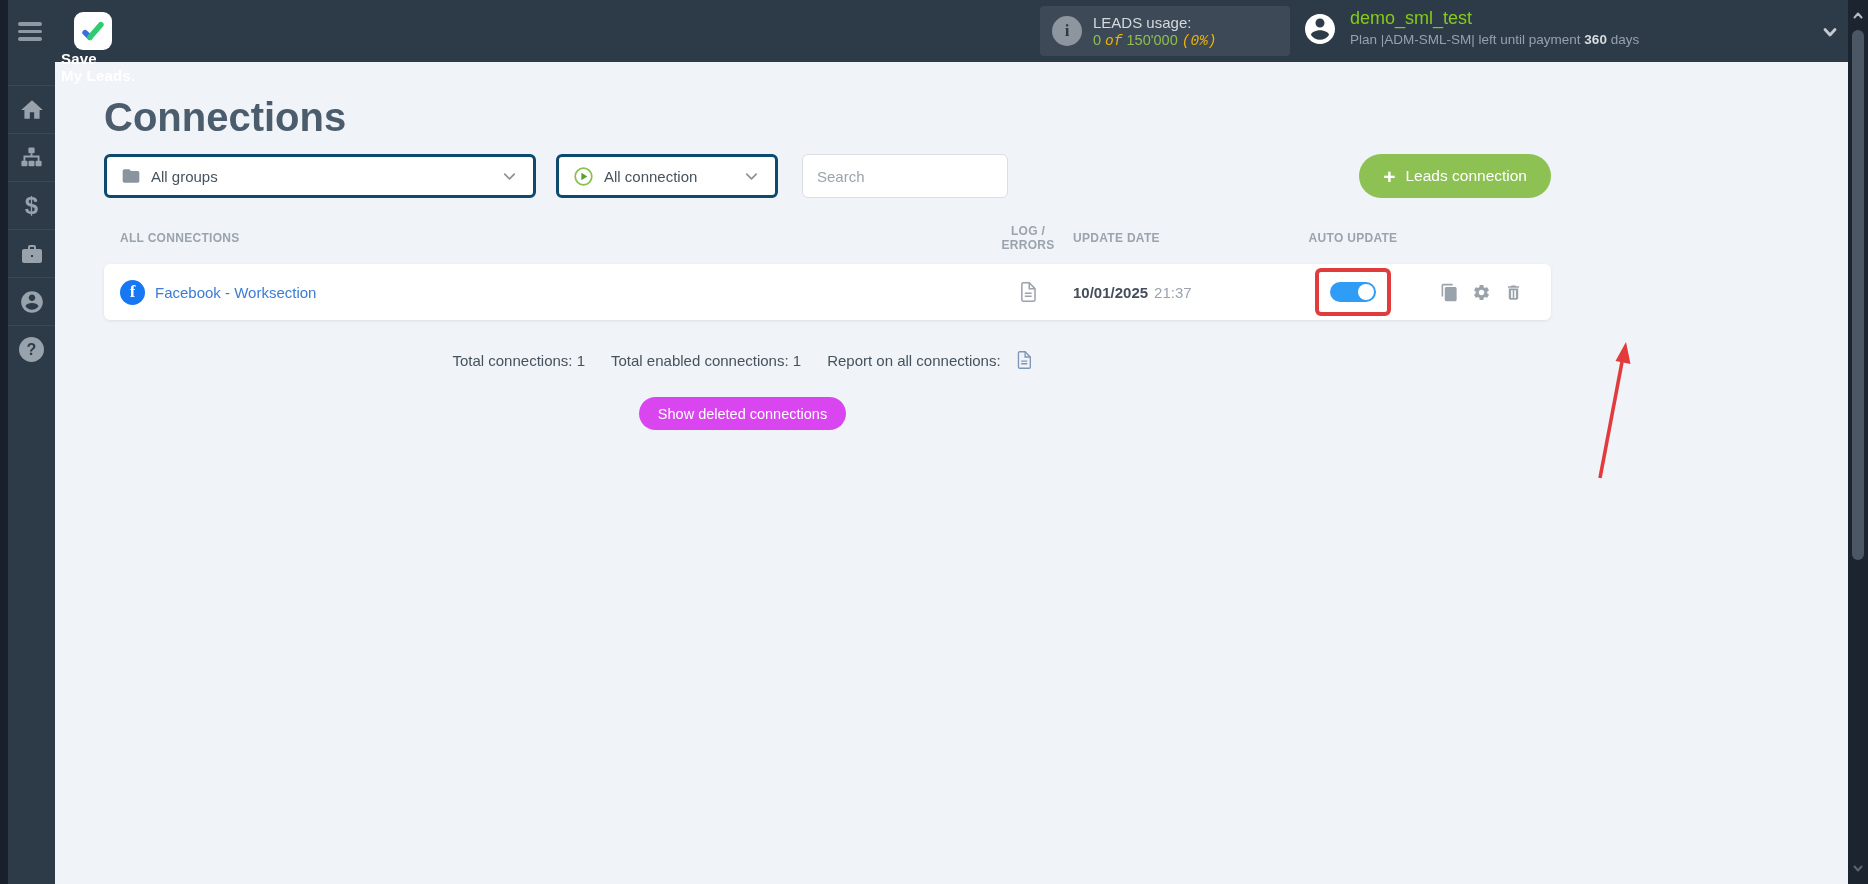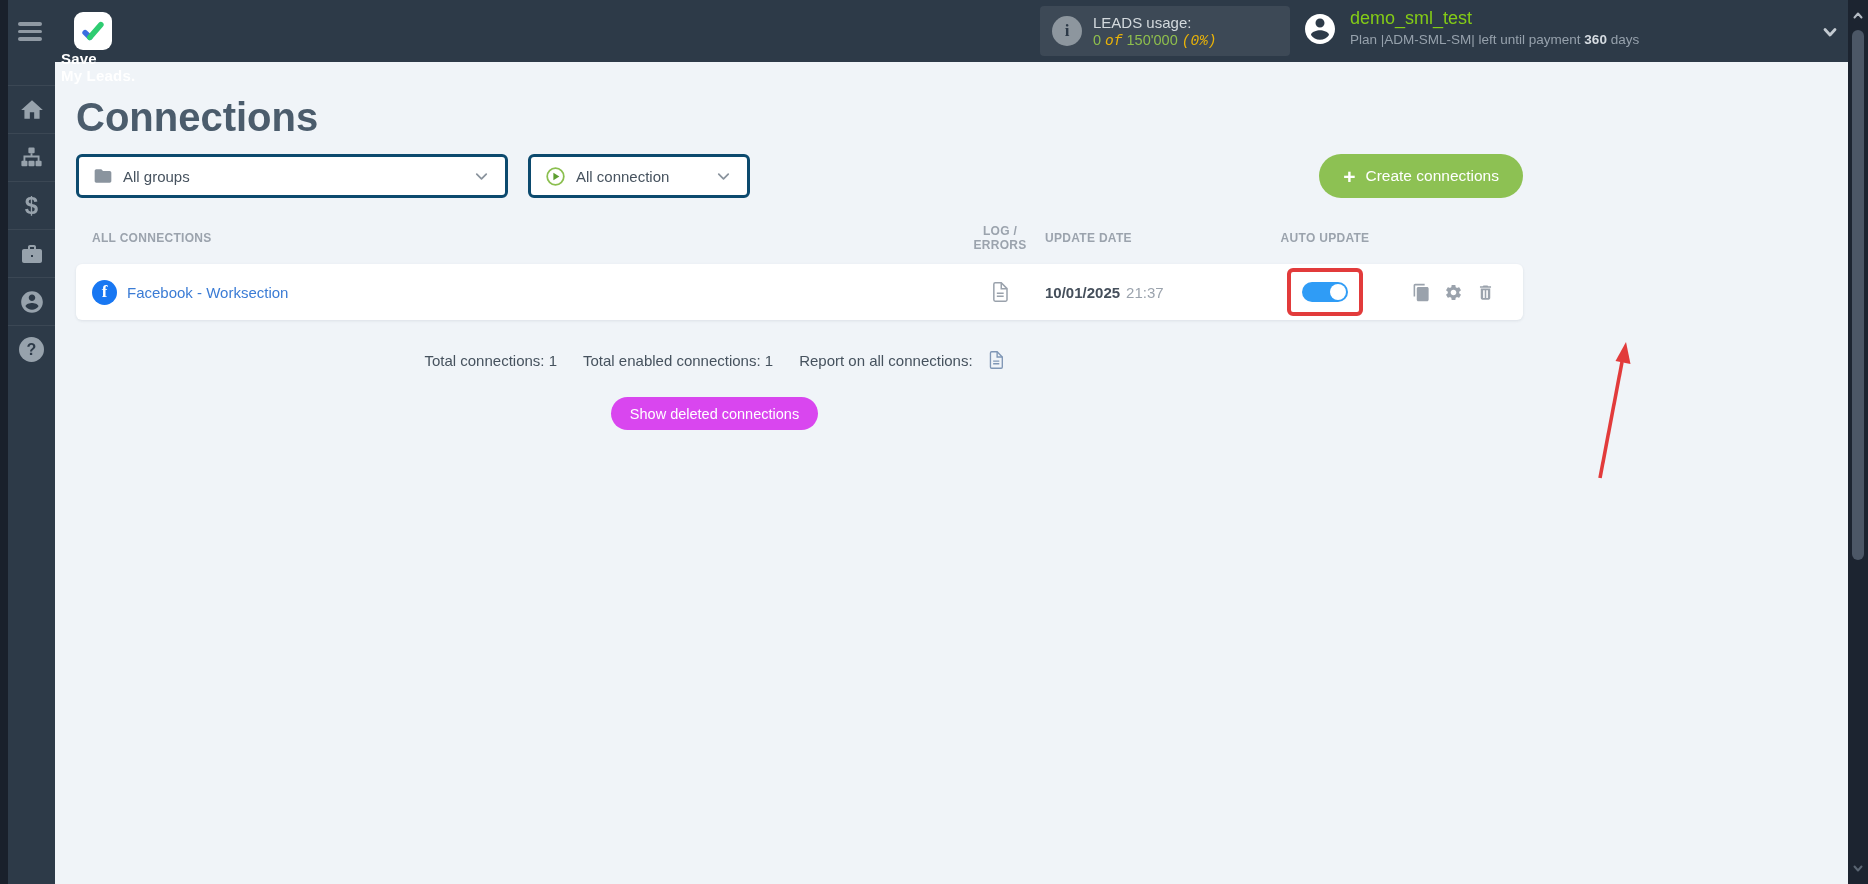--- a/index.html
+++ b/index.html
@@ -35,21 +35,21 @@
   .scroll-down { position:absolute; bottom:6px; left:3px; color:#5a6572; }
 
   
   .sidebar { position:absolute; left:8px; top:62px; width:47px; height:822px; background:#2d3a48; padding-top:23px; }
   .side-item { height:48px; display:flex; align-items:center; justify-content:center; border-top:1px solid rgba(255,255,255,.07); cursor:pointer; color:#97a2ac; }
   .side-item svg { fill:#97a2ac; }
   .dollar { font-size:24px; font-weight:700; }
   .qmark { width:25px; height:25px; border-radius:50%; background:#97a2ac; color:#2d3a48; font-weight:700; font-size:16px; display:flex; align-items:center; justify-content:center; }
 
   
-  .main { position:absolute; left:39px; top:62px; width:1517px; height:822px; padding:33px 33px 8px 37px; }
+  .main { position:absolute; left:67px; top:62px; width:1517px; height:822px; padding:33px 33px 8px 37px; }
   .page-title { font-size:40px; font-weight:600; color:#4b5c6c; margin-bottom:14px; }
   .breadcrumb { font-size:15px; margin-bottom:18px; color:#454f5b; }
   .breadcrumb .link { color:#3c7cd8; cursor:pointer; }
   .breadcrumb .sep { color:#7a8793; padding:0 6px; }
 
   .filter-row { display:flex; align-items:center; margin-bottom:26px; }
   .dropdown { height:44px; background:#fff; border:3px solid #0c4a6e; border-radius:6px; display:flex; align-items:center; padding:0 14px; cursor:pointer; }
   .dropdown .dd-label { font-size:15px; color:#46525e; margin-left:10px; }
   .dropdown .chev { margin-left:auto; }
   .dd-groups { width:432px; }
@@ -206,23 +206,24 @@
     <div class="dropdown dd-conn">
       <svg width="21" height="21" viewBox="0 0 24 24">
         <circle cx="12" cy="12" r="9.5" fill="#ffffff" stroke="#8bbf4f" stroke-width="2"></circle>
         <polygon points="9.6,7.8 16.4,12 9.6,16.2" fill="#5d9e31"></polygon>
       </svg>
       <span class="dd-label">All connection</span>
       <svg class="chev" width="19" height="19" viewBox="0 0 24 24">
           <polyline points="6,9 12,15 18,9" fill="none" stroke="#8a939d" stroke-width="2.2" stroke-linecap="round" stroke-linejoin="round"></polyline>
         </svg>
     </div>
+    <input class="search-box" type="text" placeholder="Search" style="">
     <button class="create-btn">
       <span class="plus">+</span>
-      <span>Create connections</span>
+      <span>Leads connection</span>
     </button>
   </div>
 
   <div class="grid thead">
     <div>ALL CONNECTIONS</div>
     <div class="c-log">LOG / ERRORS</div>
     <div>UPDATE DATE</div>
     <div></div>
     <div class="c-auto">AUTO UPDATE</div>
     <div></div>

